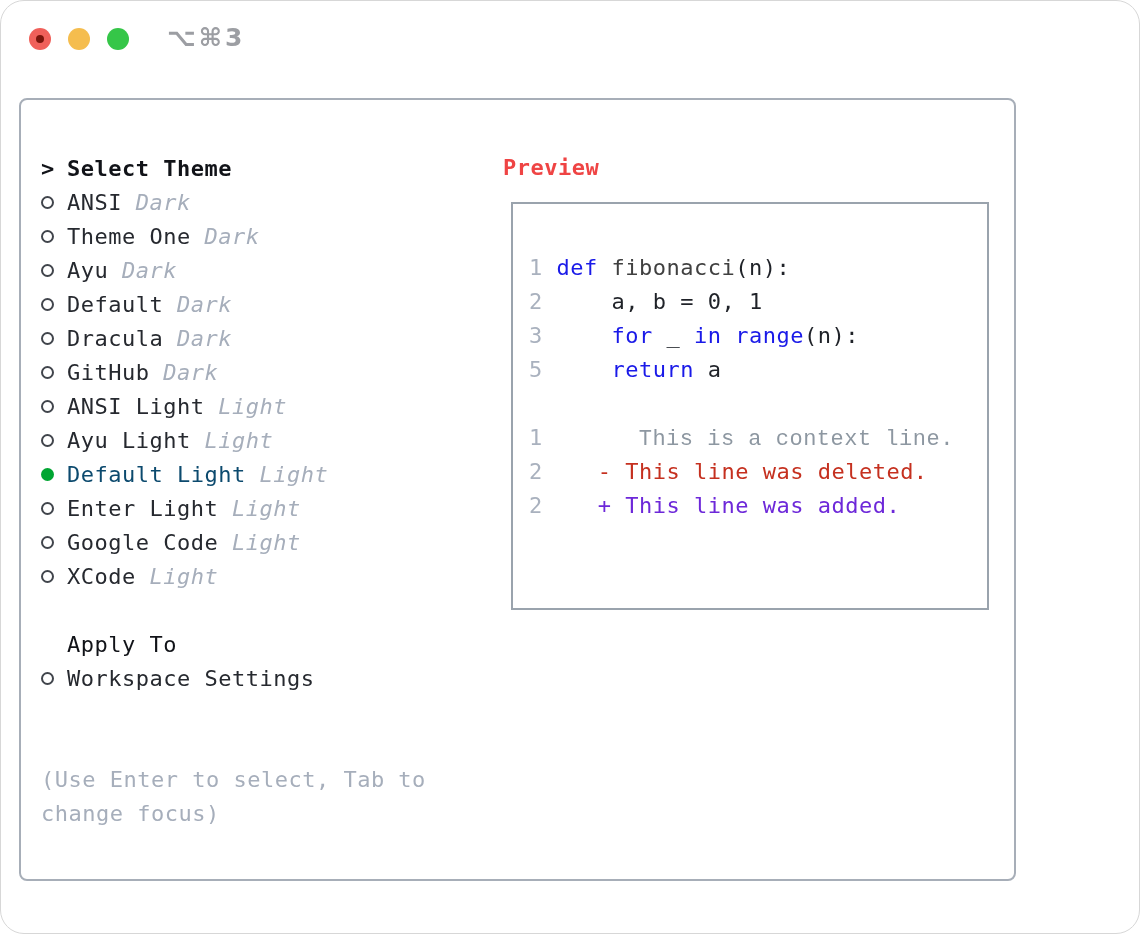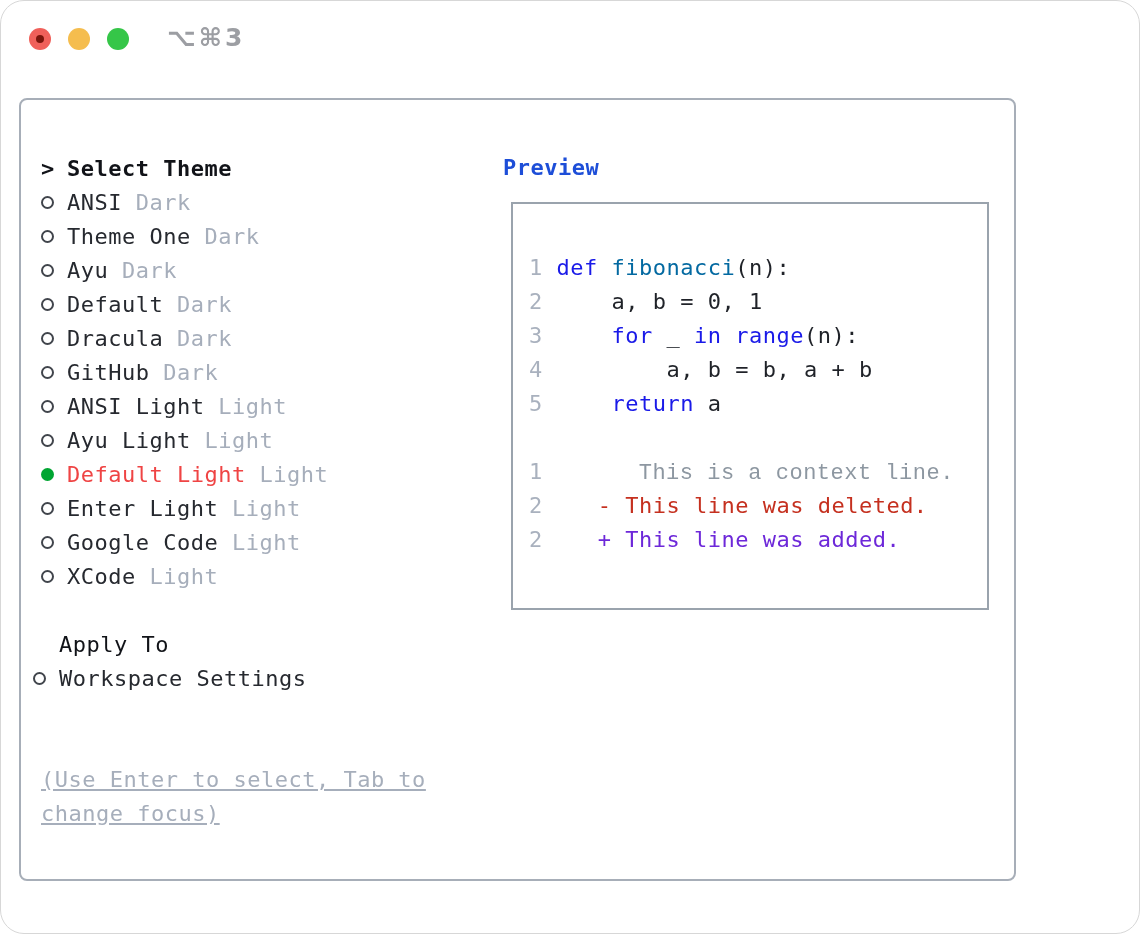--- a/index.html
+++ b/index.html
@@ -34,43 +34,43 @@
     border:2px solid #a7aeb8; border-radius:8px; background:#ffffff;
   }
   .mono { font-size:22px; letter-spacing:0.5px; color:#26292f; }
   .row { display:flex; align-items:center; height:34px; white-space:pre; }
   .pfx { width:26px; display:flex; align-items:center; flex:none; }
   .ring  { width:13px; height:13px; border:2px solid #41454c; border-radius:50%; }
   .dotsel{ width:13px; height:13px; border-radius:50%; background:#00a532; }
   .caret { font-weight:700; color:#111318; }
   .hdr { font-weight:700; color:#111318; }
   .lbl { color:#26292f; }
-  .lbl.sel { color:#ef4444; }
-  .sfx { color:#a6aebb; }
+  .lbl.sel { color:#0c4a6e; }
+  .sfx { color:#a6aebb;font-style:italic; }
   .theme-list    { position:absolute; left:20px; top:51px; }
-  .apply-section { position:absolute; left:12px; top:527px; }
+  .apply-section { position:absolute; left:20px; top:527px; }
   .help {
     position:absolute; left:20px; top:663px;
-    color:#a6aebb; line-height:34px; white-space:pre;text-decoration:underline;
+    color:#a6aebb; line-height:34px; white-space:pre;
   }
   
   .preview-title {
     position:absolute; left:482px; top:51px; height:34px; line-height:34px;
-    font-weight:700; color:#1d4ed8;
+    font-weight:700; color:#ef4444;
   }
   .preview-box {
     position:absolute; left:490px; top:102px; width:478px; height:408px;
     border:2px solid #9aa3ad; background:#ffffff;
     padding:47px 0 0 16px; overflow:hidden;
   }
   .codeline { height:34px; line-height:34px; white-space:pre; }
   .ln    { color:#a9b1be; }
   .tk-pl { color:#1f2228; }
   .tk-kw { color:#1a1ae8; }
-  .tk-fn { color:#0369a1;margin-top:32px; }
+  .tk-fn { color:#404040;margin-top:32px; }
   .tk-ctx{ color:#8d97a1;font-family:Liberation Mono, monospace; }
   .tk-del{ color:#c5301f;margin-top:36px; }
   .tk-add{ color:#6d28d9; }
 </style>
 </head>
 <body>
 
 <div class="page">
 
   <div class="traffic tl-red">
@@ -111,21 +111,20 @@
         <div class="row"><span class="pfx"><span class="ring"></span></span><span class="lbl">Workspace Settings</span></div>
       </div>
 
     <div class="help mono"><div>(Use Enter to select, Tab to</div><div>change focus)</div></div>
 
     <div class="preview-title mono">Preview</div>
     <div class="preview-box mono">
         <div class="codeline"><span class="ln">1 </span><span class="tk-kw">def </span><span class="tk-fn">fibonacci</span><span class="tk-pl">(n):</span></div>
         <div class="codeline"><span class="ln">2 </span><span class="tk-pl">    a, b = 0, 1</span></div>
         <div class="codeline"><span class="ln">3 </span><span class="tk-pl">    </span><span class="tk-kw">for</span><span class="tk-pl"> _ </span><span class="tk-kw">in</span><span class="tk-pl"> </span><span class="tk-kw">range</span><span class="tk-pl">(n):</span></div>
-        <div class="codeline"><span class="ln">4 </span><span class="tk-pl">        a, b = b, a + b</span></div>
         <div class="codeline"><span class="ln">5 </span><span class="tk-pl">    </span><span class="tk-kw">return</span><span class="tk-pl"> a</span></div>
         <div class="codeline"><span class="ln"></span></div>
         <div class="codeline"><span class="ln">1 </span><span class="tk-ctx">      This is a context line.</span></div>
         <div class="codeline"><span class="ln">2 </span><span class="tk-del">   - This line was deleted.</span></div>
         <div class="codeline"><span class="ln">2 </span><span class="tk-add">   + This line was added.</span></div>
       </div>
 
   </div>
 </div>
 

